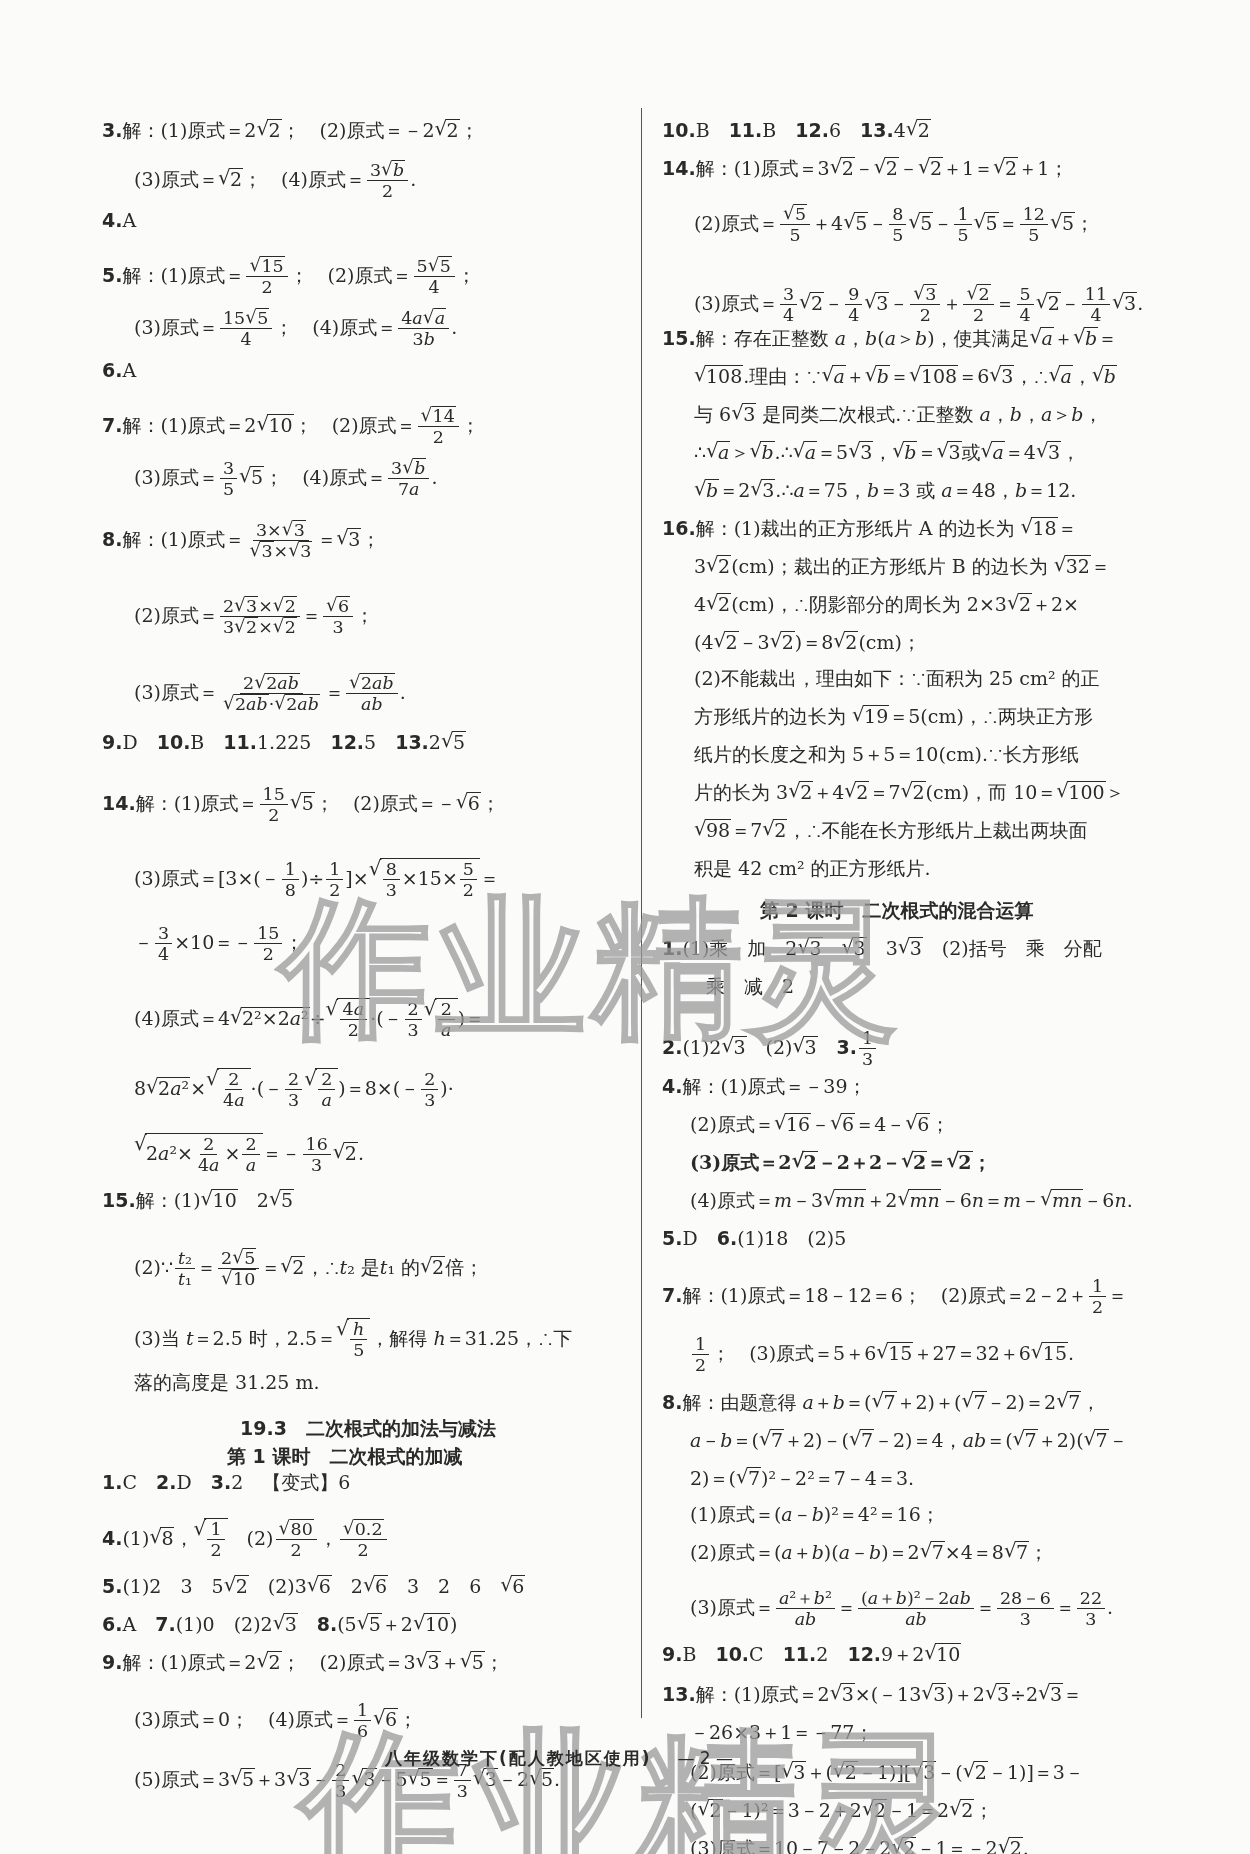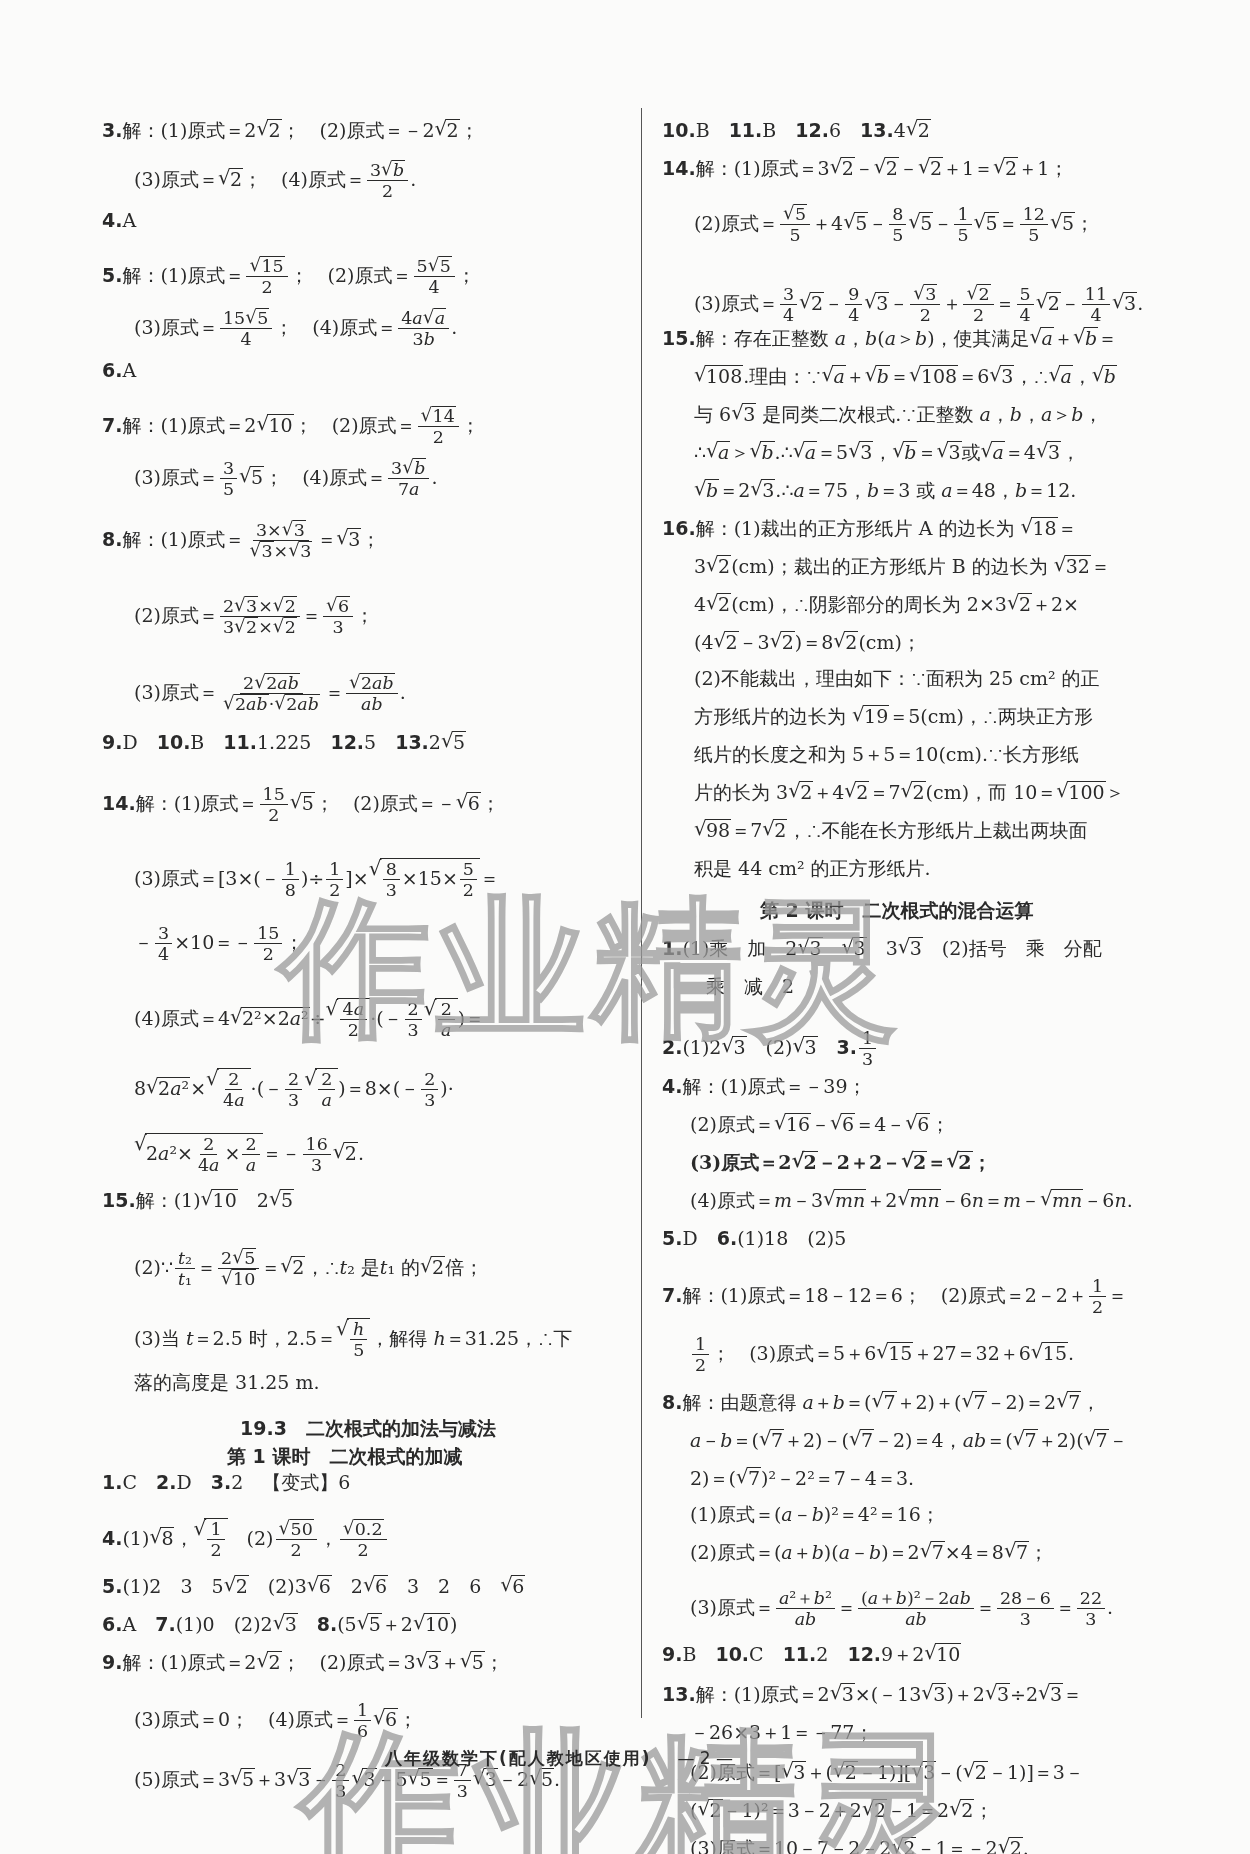--- a/index.html
+++ b/index.html
@@ -154,21 +154,21 @@
       <div class="line ind" style="top: 1210px;">(3)当 <i>t</i>＝2.5 时，2.5＝<span class="sq"><span class="rad"><span class="fr">
               <span class="n"><i>h</i></span>
               <span class="d">5</span>
             </span></span></span>，解得 <i>h</i>＝31.25，∴下</div>
       <div class="line ind" style="top: 1262px;">落的高度是 31.25 m.</div>
       <div class="line " style="top: 1362px;"><b class="num">1.</b>C　<b class="num">2.</b>D　<b class="num">3.</b>2　【变式】6</div>
       <div class="line " style="top: 1410px;"><b class="num">4.</b>(1)<span class="sq"><span class="rad">8</span></span>，<span class="sq"><span class="rad"><span class="fr">
               <span class="n">1</span>
               <span class="d">2</span>
             </span></span></span>　(2)<span class="fr">
-          <span class="n"><span class="sq"><span class="rad">50</span></span></span>
+          <span class="n"><span class="sq"><span class="rad">80</span></span></span>
           <span class="d">2</span>
         </span>，<span class="fr">
           <span class="n"><span class="sq"><span class="rad">0.2</span></span></span>
           <span class="d">2</span>
         </span></div>
       <div class="line " style="top: 1466px;"><b class="num">5.</b>(1)2　3　5<span class="sq"><span class="rad">2</span></span>　(2)3<span class="sq"><span class="rad">6</span></span>　2<span class="sq"><span class="rad">6</span></span>　3　2　6　<span class="sq"><span class="rad">6</span></span></div>
       <div class="line " style="top: 1504px;"><b class="num">6.</b>A　<b class="num">7.</b>(1)0　(2)2<span class="sq"><span class="rad">3</span></span>　<b class="num">8.</b>(5<span class="sq"><span class="rad">5</span></span>＋2<span class="sq"><span class="rad">10</span></span>)</div>
       <div class="line " style="top: 1542px;"><b class="num">9.</b>解：(1)原式＝2<span class="sq"><span class="rad">2</span></span>；　(2)原式＝3<span class="sq"><span class="rad">3</span></span>＋<span class="sq"><span class="rad">5</span></span>；</div>
       <div class="line ind" style="top: 1592px;">(3)原式＝0；　(4)原式＝<span class="fr">
           <span class="n">1</span>
@@ -227,21 +227,21 @@
       <div class="line ind" style="top: 370px;"><span class="sq"><span class="rad"><i>b</i></span></span>＝2<span class="sq"><span class="rad">3</span></span>.∴<i>a</i>＝75，<i>b</i>＝3 或 <i>a</i>＝48，<i>b</i>＝12.</div>
       <div class="line " style="top: 408px;"><b class="num">16.</b>解：(1)裁出的正方形纸片 A 的边长为 <span class="sq"><span class="rad">18</span></span>＝</div>
       <div class="line ind" style="top: 446px;">3<span class="sq"><span class="rad">2</span></span>(cm)；裁出的正方形纸片 B 的边长为 <span class="sq"><span class="rad">32</span></span>＝</div>
       <div class="line ind" style="top: 484px;">4<span class="sq"><span class="rad">2</span></span>(cm)，∴阴影部分的周长为 2×3<span class="sq"><span class="rad">2</span></span>＋2×</div>
       <div class="line ind" style="top: 522px;">(4<span class="sq"><span class="rad">2</span></span>－3<span class="sq"><span class="rad">2</span></span>)＝8<span class="sq"><span class="rad">2</span></span>(cm)；</div>
       <div class="line ind" style="top: 558px;">(2)不能裁出，理由如下：∵面积为 25 cm² 的正</div>
       <div class="line ind" style="top: 596px;">方形纸片的边长为 <span class="sq"><span class="rad">19</span></span>＝5(cm)，∴两块正方形</div>
       <div class="line ind" style="top: 634px;">纸片的长度之和为 5＋5＝10(cm).∵长方形纸</div>
       <div class="line ind" style="top: 672px;">片的长为 3<span class="sq"><span class="rad">2</span></span>＋4<span class="sq"><span class="rad">2</span></span>＝7<span class="sq"><span class="rad">2</span></span>(cm)，而 10＝<span class="sq"><span class="rad">100</span></span>＞</div>
       <div class="line ind" style="top: 710px;"><span class="sq"><span class="rad">98</span></span>＝7<span class="sq"><span class="rad">2</span></span>，∴不能在长方形纸片上裁出两块面</div>
-      <div class="line ind" style="top: 748px;">积是 44 cm² 的正方形纸片.</div>
+      <div class="line ind" style="top: 748px;">积是 42 cm² 的正方形纸片.</div>
       <div class="line " style="top: 828px;"><b class="num">1.</b>(1)乘　加　2<span class="sq"><span class="rad">3</span></span>　<span class="sq"><span class="rad">3</span></span>　3<span class="sq"><span class="rad">3</span></span>　(2)括号　乘　分配</div>
       <div class="line ind3" style="top: 866px;">乘　减　2</div>
       <div class="line " style="top: 920px;"><b class="num">2.</b>(1)2<span class="sq"><span class="rad">3</span></span>　(2)<span class="sq"><span class="rad">3</span></span>　<b class="num">3.</b><span class="fr">
           <span class="n">1</span>
           <span class="d">3</span>
         </span></div>
       <div class="line " style="top: 966px;"><b class="num">4.</b>解：(1)原式＝－39；</div>
       <div class="line ind2" style="top: 1004px;">(2)原式＝<span class="sq"><span class="rad">16</span></span>－<span class="sq"><span class="rad">6</span></span>＝4－<span class="sq"><span class="rad">6</span></span>；</div>
       <div class="line ind2" style="top: 1042px; font-weight: bold;">(3)原式＝2<span class="sq"><span class="rad">2</span></span>－2＋2－<span class="sq"><span class="rad">2</span></span>＝<span class="sq"><span class="rad">2</span></span>；</div>
       <div class="line ind2" style="top: 1080px;">(4)原式＝<i>m</i>－3<span class="sq"><span class="rad"><i>mn</i></span></span>＋2<span class="sq"><span class="rad"><i>mn</i></span></span>－6<i>n</i>＝<i>m</i>－<span class="sq"><span class="rad"><i>mn</i></span></span>－6<i>n</i>.</div>

